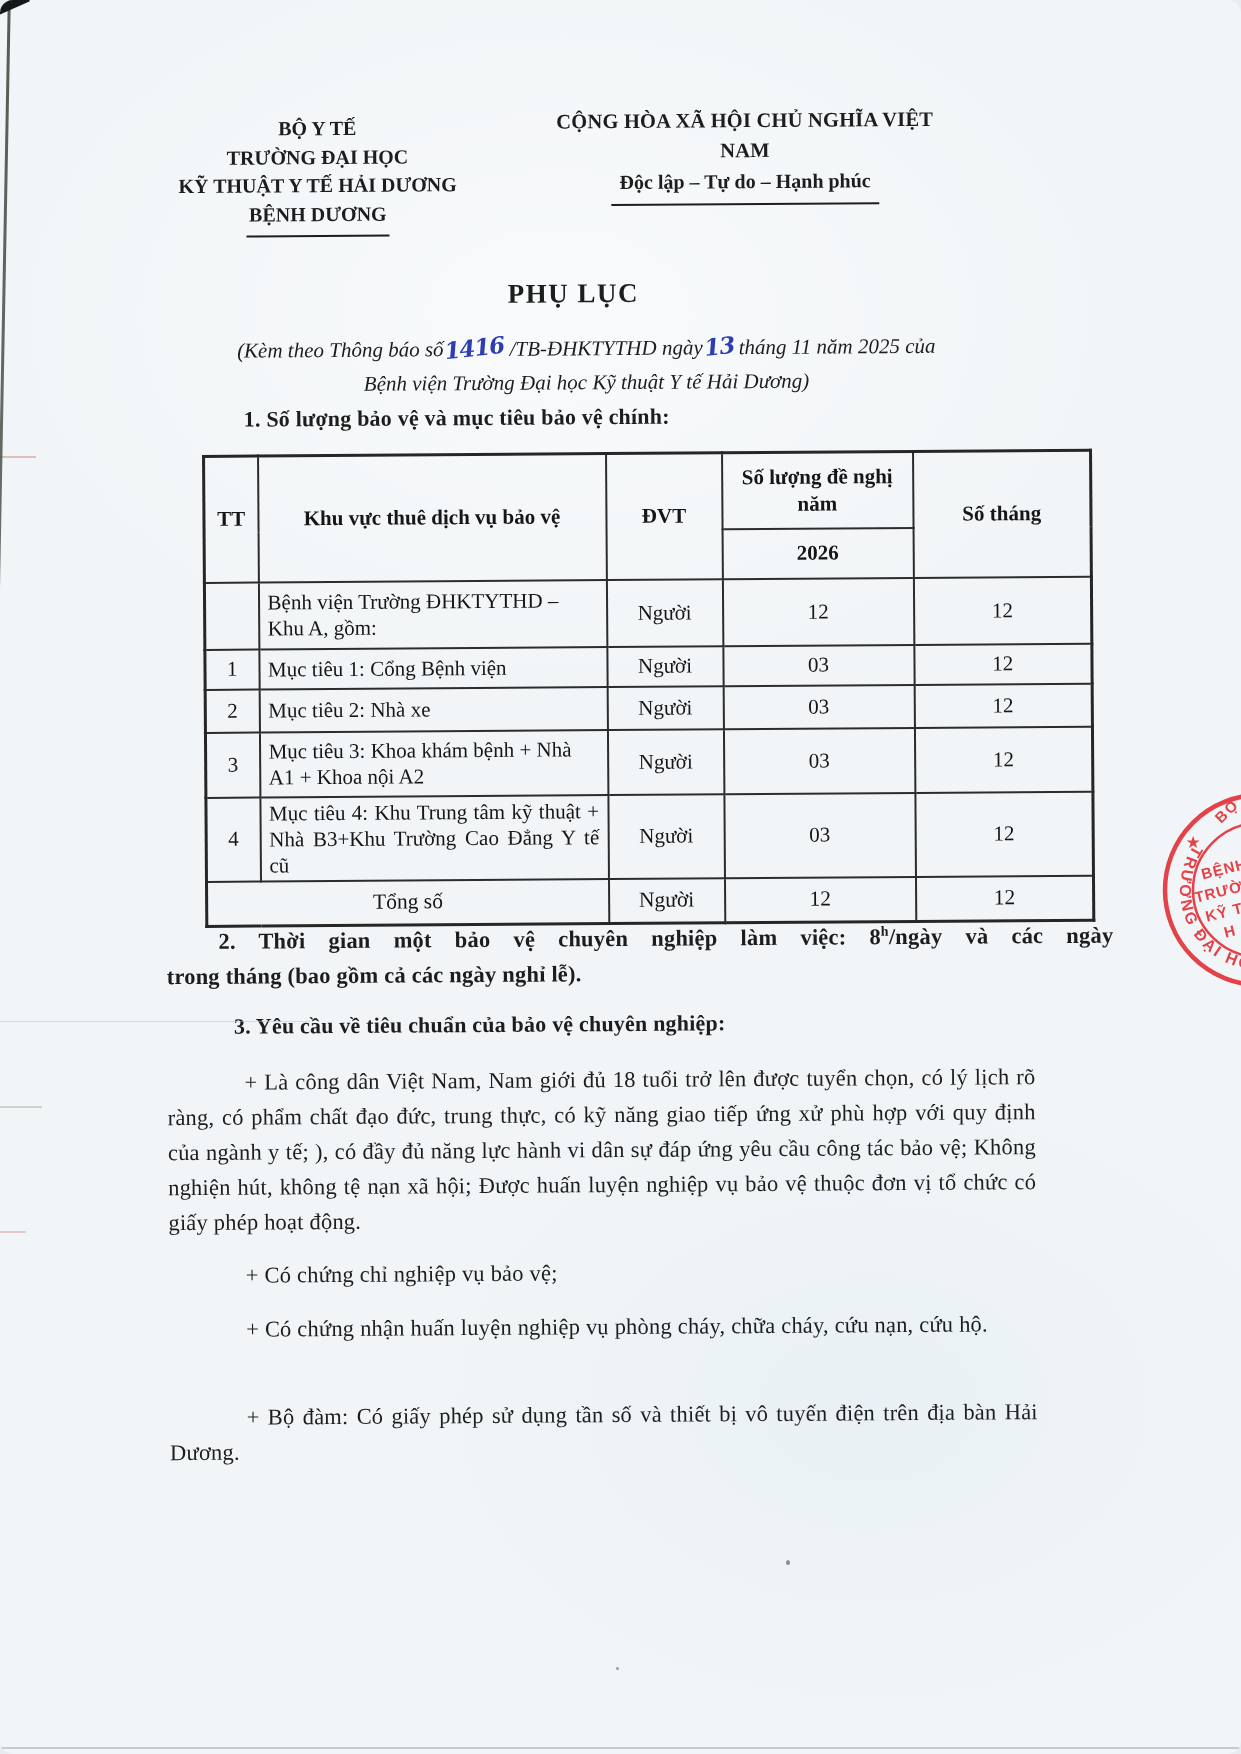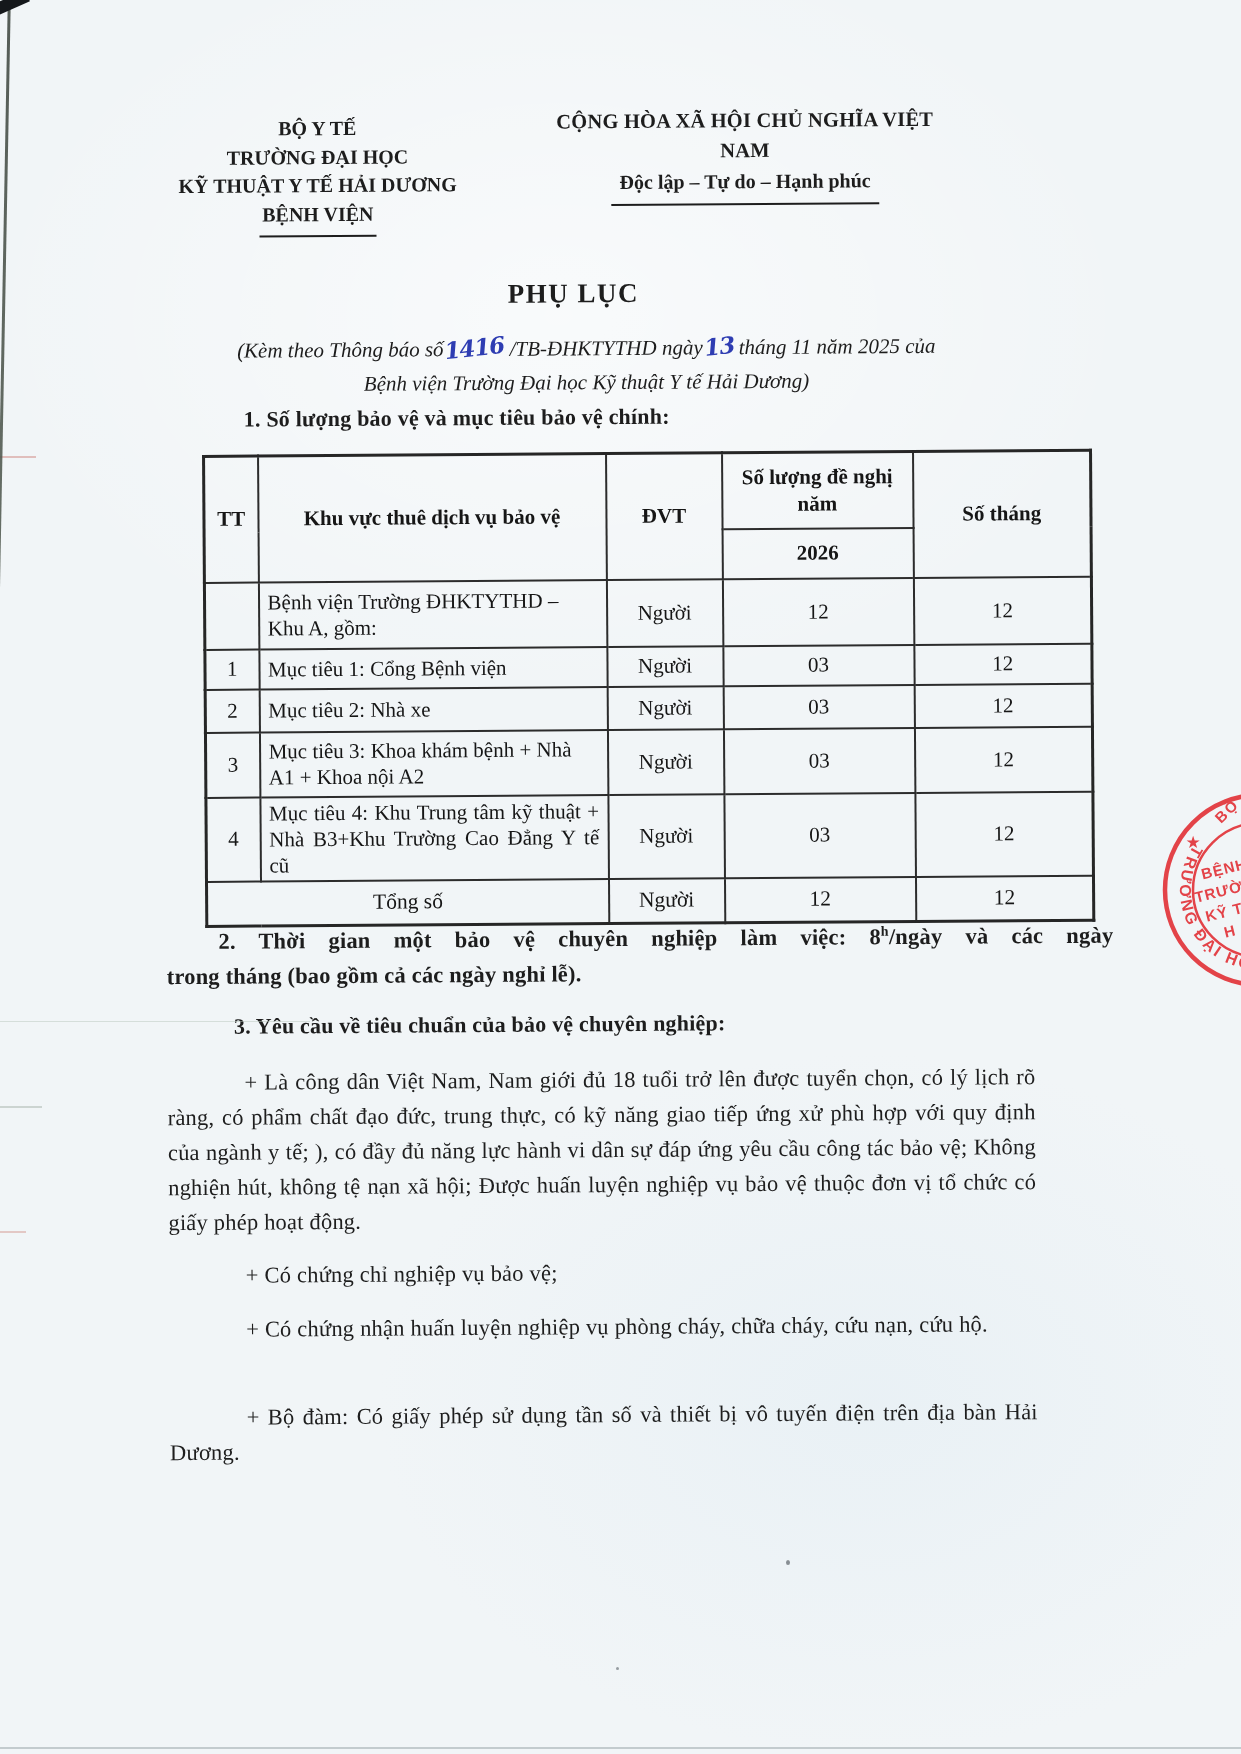--- a/index.html
+++ b/index.html
@@ -5,20 +5,21 @@
   html,body{margin:0;padding:0;}
   body{width:1241px;height:1754px;overflow:hidden;background:#e8ecee;}
   .page{
     position:relative;width:1241px;height:1754px;overflow:hidden;
     background:
       radial-gradient(900px 600px at 45% 18%, rgba(255,255,255,.55), rgba(255,255,255,0) 65%),
       radial-gradient(700px 500px at 70% 80%, rgba(228,238,244,.6), rgba(228,238,244,0) 70%),
       #f1f5f7;
     font-family:"Liberation Serif","DejaVu Serif",serif;
     color:#1d1d1d;
+    border-radius:13px;
   }
   
   .scan-edge{position:absolute;left:8px;top:-12px;width:3px;height:1800px;
     background:linear-gradient(#39413a,#606a5c 60%,#7b8577);transform:rotate(1.05deg);
     transform-origin:top center;opacity:.85;z-index:6;}
   .corner-mark{position:absolute;left:-7px;top:-3px;width:36px;height:12px;background:#15181b;
     transform:rotate(-24deg);z-index:7;}
   .hairline{position:absolute;z-index:5;}
   .hl1{left:0;top:456px;width:36px;height:2px;background:rgba(205,125,115,.45);}
   .hl2{left:0;top:1021px;width:310px;height:1px;background:rgba(185,200,190,.5);}
@@ -82,21 +83,21 @@
 <body>
 
 <div class="page">
 
   <div class="doc">
 
     <div class="abs org-block center">
       <div>BỘ Y TẾ</div>
       <div>TRƯỜNG ĐẠI HỌC</div>
       <div>KỸ THUẬT Y TẾ HẢI DƯƠNG</div>
-      <div><span class="u-wrap">BỆNH VIỆN</span></div>
+      <div><span class="u-wrap">BỆNH DƯƠNG</span></div>
     </div>
 
     <div class="abs nat-block center">
       <div class="nat-line1">CỘNG HÒA XÃ HỘI CHỦ NGHĨA VIỆT NAM</div>
       <div><span class="motto">Độc lập – Tự do – Hạnh phúc</span></div>
     </div>
 
     <div class="abs doc-title center">PHỤ LỤC</div>
 
     <div class="abs doc-subtitle center">

